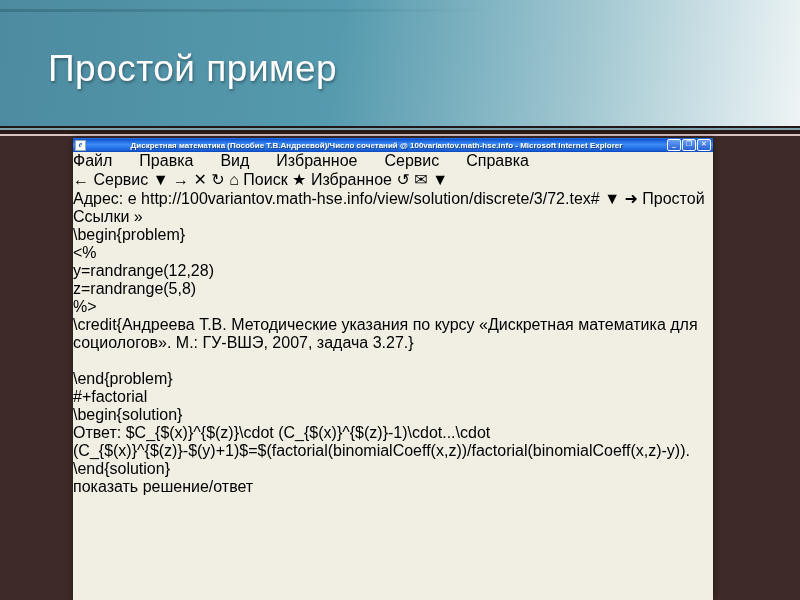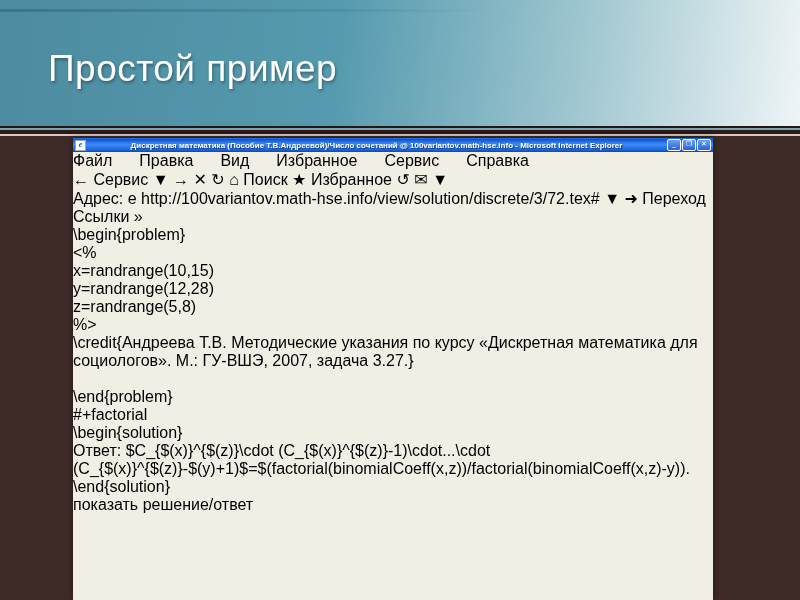--- a/index.html
+++ b/index.html
@@ -170,34 +170,33 @@
 
     <div class="addressbar">
       <span>Адрес:</span>
       <span class="addr-input">
         <span class="addr-e">e</span>
         <span class="addr-url">http://100variantov.math-hse.info/view/solution/discrete/3/72.tex#</span>
       </span>
       <span class="addr-drop">▼</span>
       <span class="gobtn">
         <span class="garr">➜</span>
-        <span>Переход</span>
+        <span>Простой</span>
       </span>
       <span class="links">
         <span>Ссылки</span>
         <span class="chev">»</span>
       </span>
     </div>
 
     <div class="bodyrow">
       <div class="content">
         <div class="code">
             <div><span class="kw">\begin</span><span class="arg">{problem}</span></div>
             <div><span class="tag">&lt;%</span></div>
-            <div><span class="py">        x=randrange(10,15)</span></div>
             <div><span class="py">        y=randrange(12,28)</span></div>
             <div><span class="py">        z=randrange(5,8)</span></div>
             <div><span class="tag">%&gt;</span></div>
             <div><span class="kw">\credit</span><span class="arg">{Андреева Т.В. Методические указания по курсу «Дискретная математика для социологов». М.: ГУ-ВШЭ, 2007, задача 3.27.}</span></div>
             <div>&nbsp;</div>
             <div><span class="kw">\end</span><span class="arg">{problem}</span></div>
             <div><span class="dir">#+factorial</span></div>
             <div><span class="kw">\begin</span><span class="arg">{solution}</span></div>
             <div><span class="txt">Ответ:  $C_{</span><span class="var">$(x)</span><span class="txt">}^{</span><span class="var">$(z)</span><span class="txt">}\cdot (C_{</span><span class="var">$(x)</span><span class="txt">}^{</span><span class="var">$(z)</span><span class="txt">}-1)\cdot...\cdot (C_{</span><span class="var">$(x)</span><span class="txt">}^{</span><span class="var">$(z)</span><span class="txt">}-</span><span class="var">$(y)</span><span class="txt">+1)$=</span><span class="expr">$(factorial(binomialCoeff(x,z))/factorial(binomialCoeff(x,z)-y))</span><span class="txt">.</span></div>
             <div><span class="kw">\end</span><span class="arg">{solution}</span></div>

